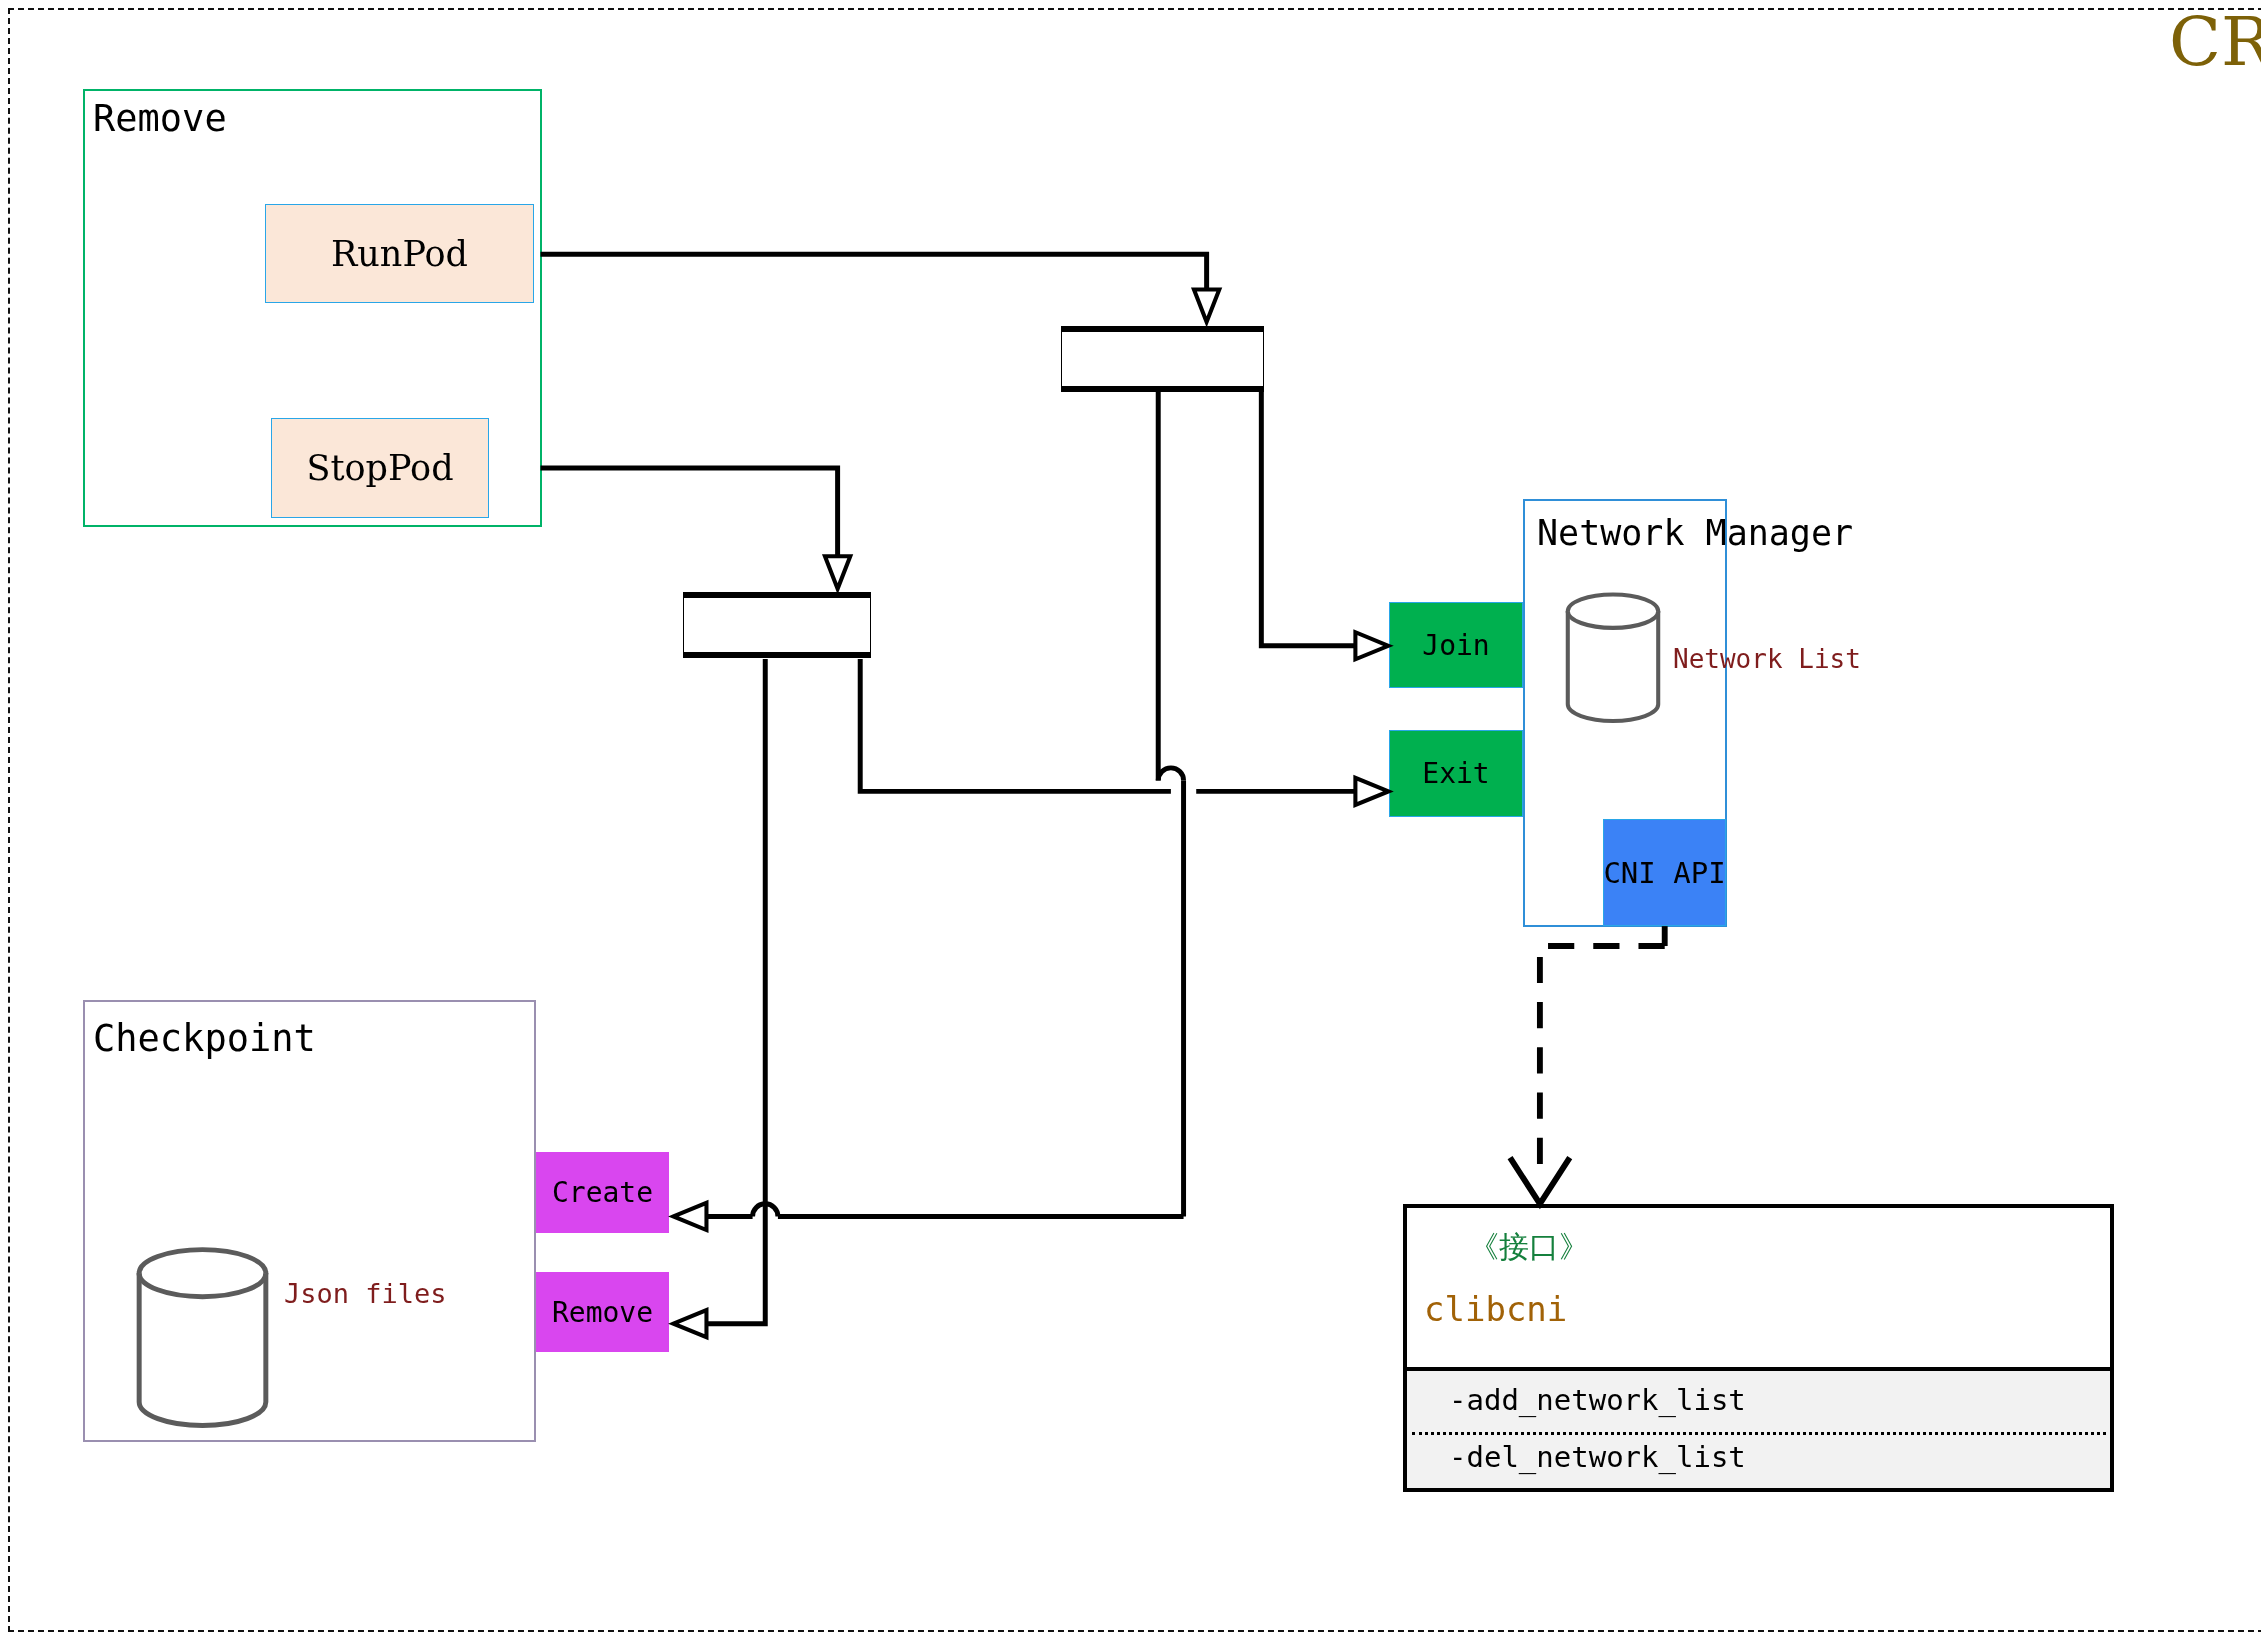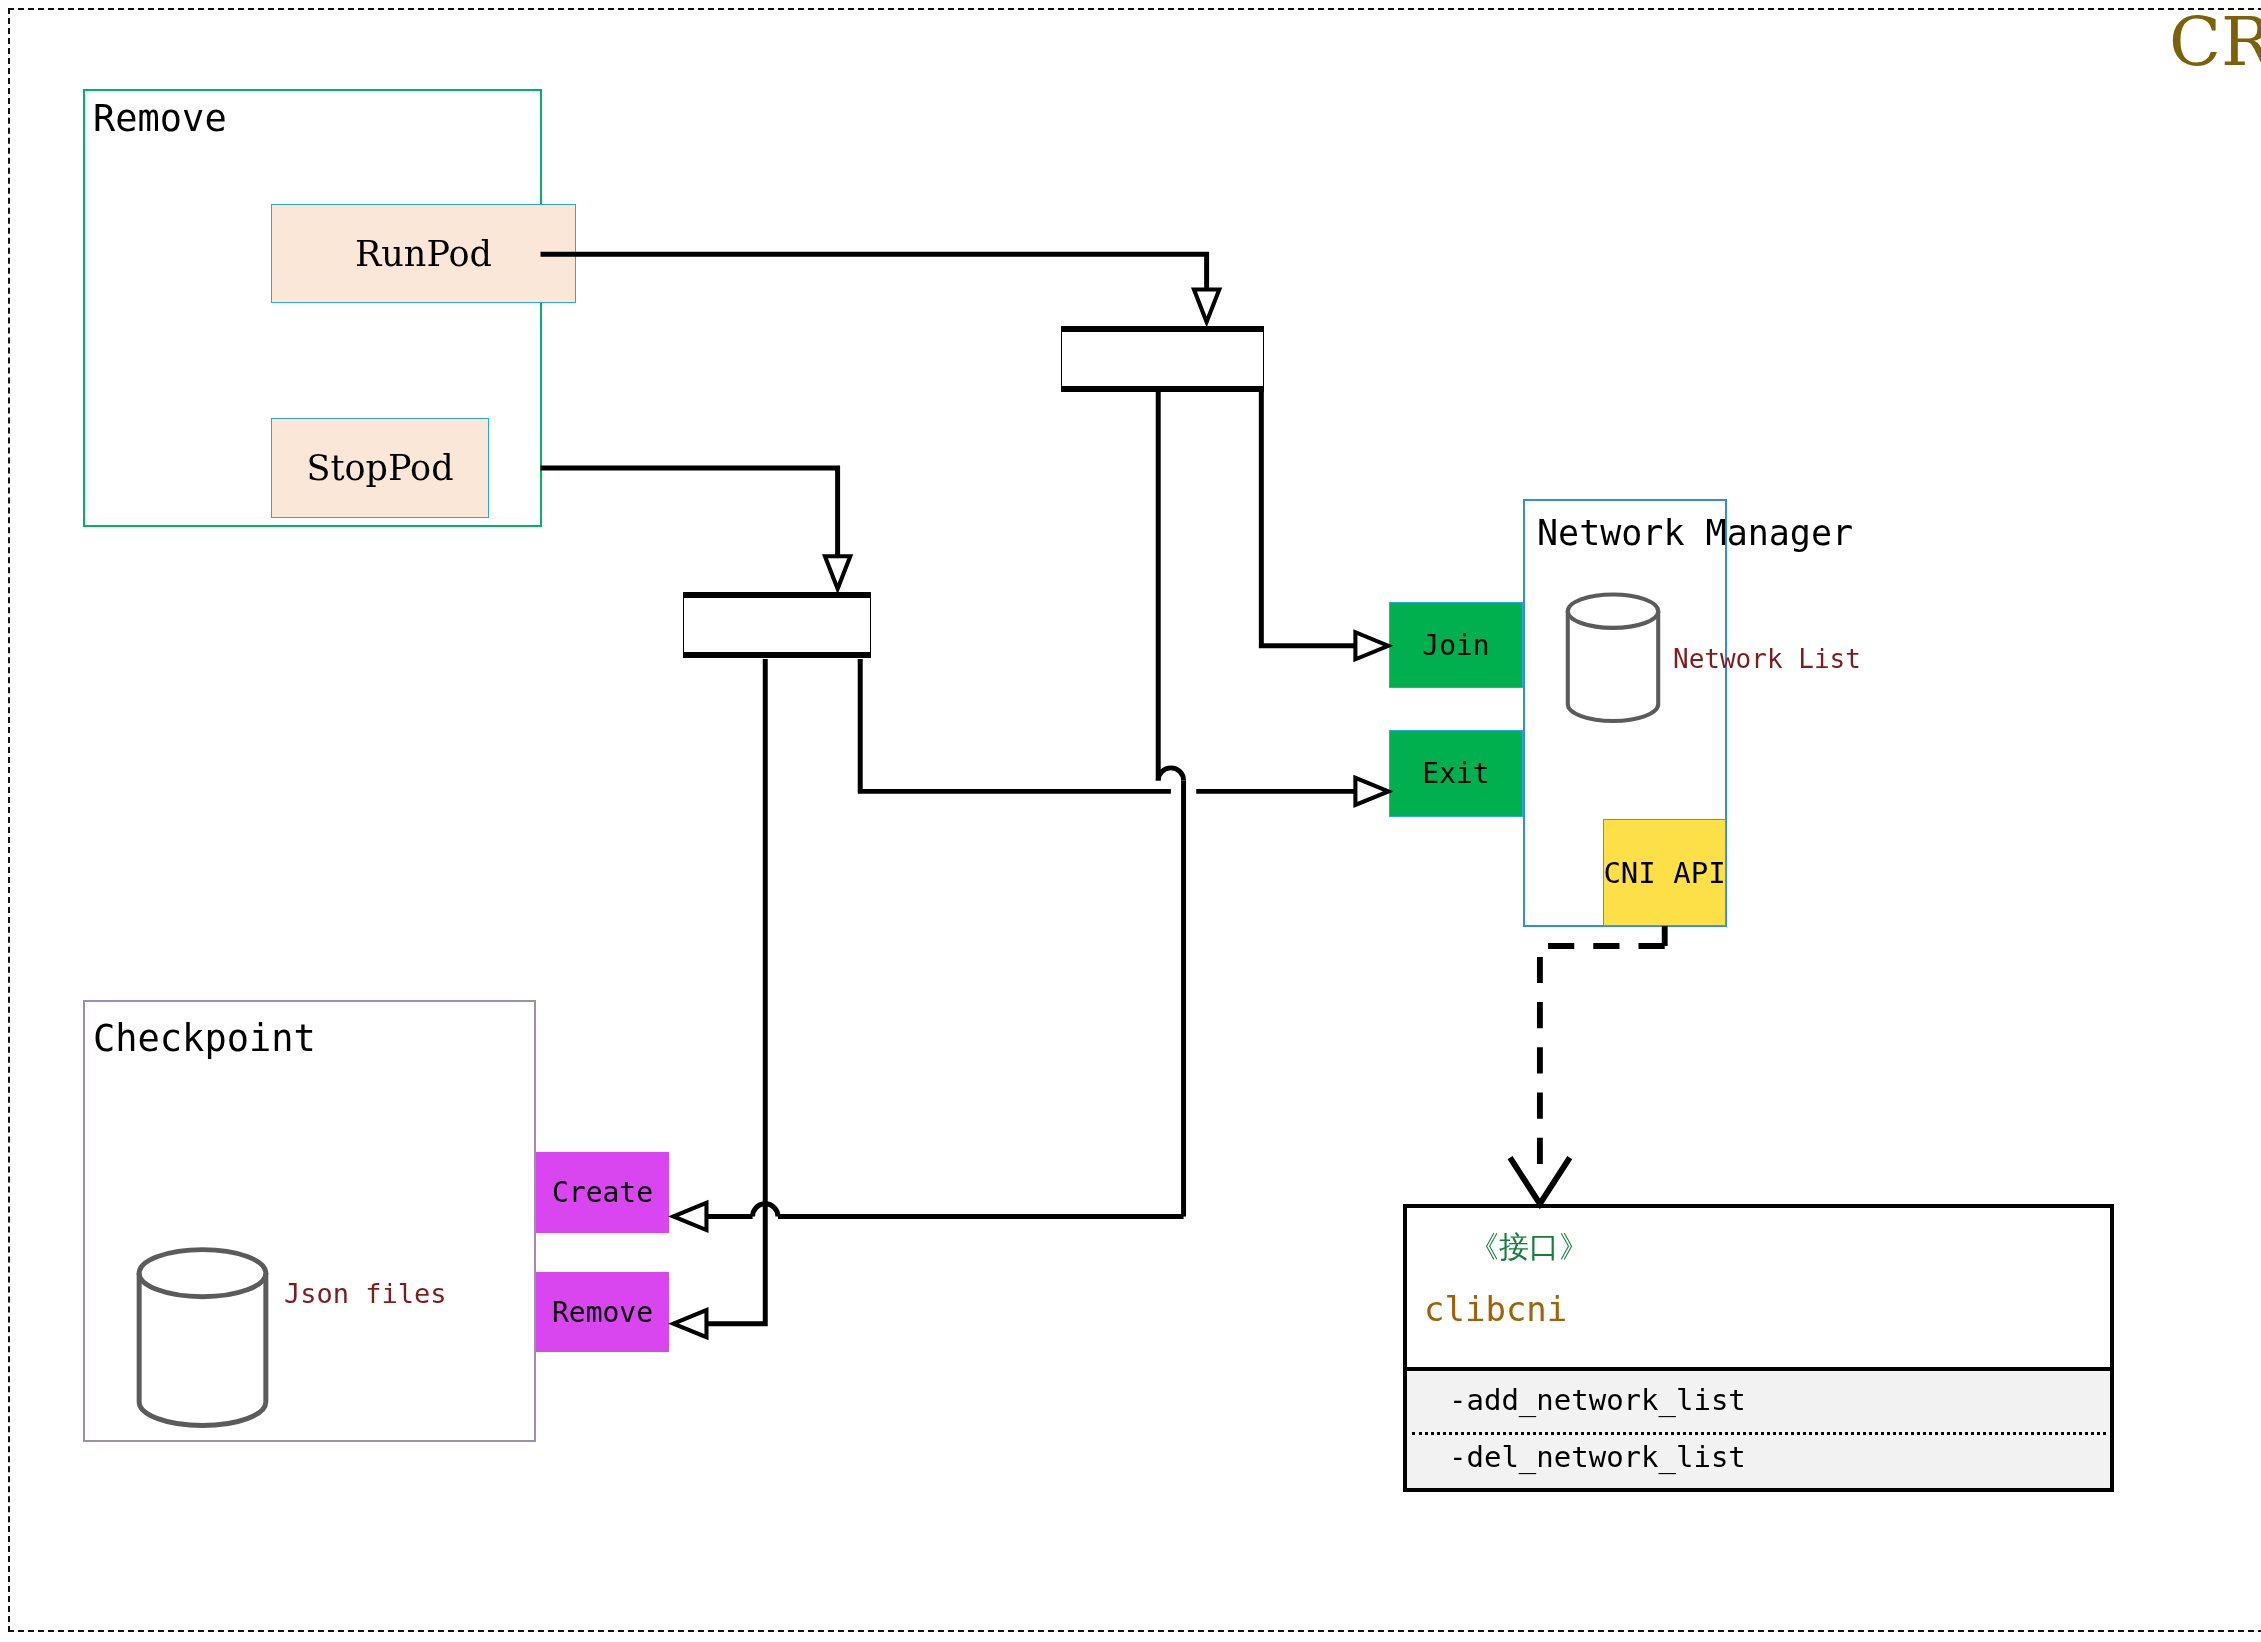--- a/index.html
+++ b/index.html
@@ -8,21 +8,21 @@
   #frame{position:absolute;left:8.1px;top:8.1px;width:2316px;height:1624px;border:2.7px dashed #111111;box-sizing:border-box;}
   svg.wires{position:absolute;left:0;top:0;width:2335px;height:1642px;pointer-events:none;}
 
   .title{position:absolute;color:#7d6108;font-family:"DejaVu Serif",serif;font-weight:400;}
 
   .grp{position:absolute;box-sizing:border-box;background:#ffffff;}
   .grp-label{position:absolute;color:#000000;font-family:"DejaVu Sans Mono",monospace;white-space:nowrap;}
 
   .nodebox{position:absolute;box-sizing:border-box;display:flex;align-items:center;justify-content:center;color:#000;white-space:nowrap;}
   .peach{background:#fbe7d8;border:1.8px solid #29a6e8;font-family:"DejaVu Serif",serif;}
-  .peach-mono{background:#fde047;border:1.8px solid #29a6e8;font-family:"DejaVu Sans Mono",monospace;}
+  .peach-mono{background:#3b82f6;border:1.8px solid #29a6e8;font-family:"DejaVu Sans Mono",monospace;}
   .green{background:#00b04f;border:1.8px solid #29a6e8;font-family:"DejaVu Sans Mono",monospace;}
   .cyan{background:#d946ef;border:none;font-family:"DejaVu Sans Mono",monospace;}
 
   .forkbar{position:absolute;background:#ffffff;border:1.8px solid #000;border-top-width:6.3px;border-bottom-width:6.3px;box-sizing:border-box;}
 
   .iface{position:absolute;box-sizing:border-box;background:#ffffff;border:4.1px solid #000;}
   .iface-head{position:absolute;left:0;right:0;top:0;box-sizing:border-box;border-bottom:4.1px solid #000;}
   .iface-body{position:absolute;left:0;right:0;bottom:0;background:#f2f2f2;box-sizing:border-box;}
   .iface-stereo{position:absolute;color:#15803d;font-family:"DejaVu Serif",serif;white-space:nowrap;margin-left:44px;}
   .iface-name{position:absolute;color:#a16207;font-family:"DejaVu Sans Mono",monospace;white-space:nowrap;}
@@ -61,21 +61,21 @@
 
   <div class="cylwrap" style="left:1561px;top:592px;width:104px;height:136px;">
     <svg width="104" height="136" viewBox="0 0 230 300">
       <ellipse cx="115" cy="42" rx="100" ry="37" fill="#ffffff" stroke="#5b5b5b" stroke-width="9"></ellipse>
       <path d="M15 42 L15 248 A100 37 0 0 0 215 248 L215 42" fill="#ffffff" stroke="#5b5b5b" stroke-width="9"></path>
       <path d="M15 42 A100 37 0 0 0 215 42" fill="none" stroke="#5b5b5b" stroke-width="9"></path>
     </svg>
   </div>
   <div class="cap-label" style="left:1673px;top:644px;font-size:26px;">Network List</div>
 
-  <div class="nodebox peach" style="left:271px;top:204px;width:305px;height:99px;font-size:35px;">
+  <div class="nodebox peach" style="left:265px;top:204px;width:269px;height:99px;font-size:35px;">
     <span>RunPod</span>
   </div>
 
   <div class="nodebox peach" style="left:271px;top:418px;width:218px;height:100px;font-size:35px;">
     <span>StopPod</span>
   </div>
 
   <div class="nodebox green" style="left:1389px;top:602px;width:134px;height:86px;font-size:28px;">
     <span>Join</span>
   </div>

